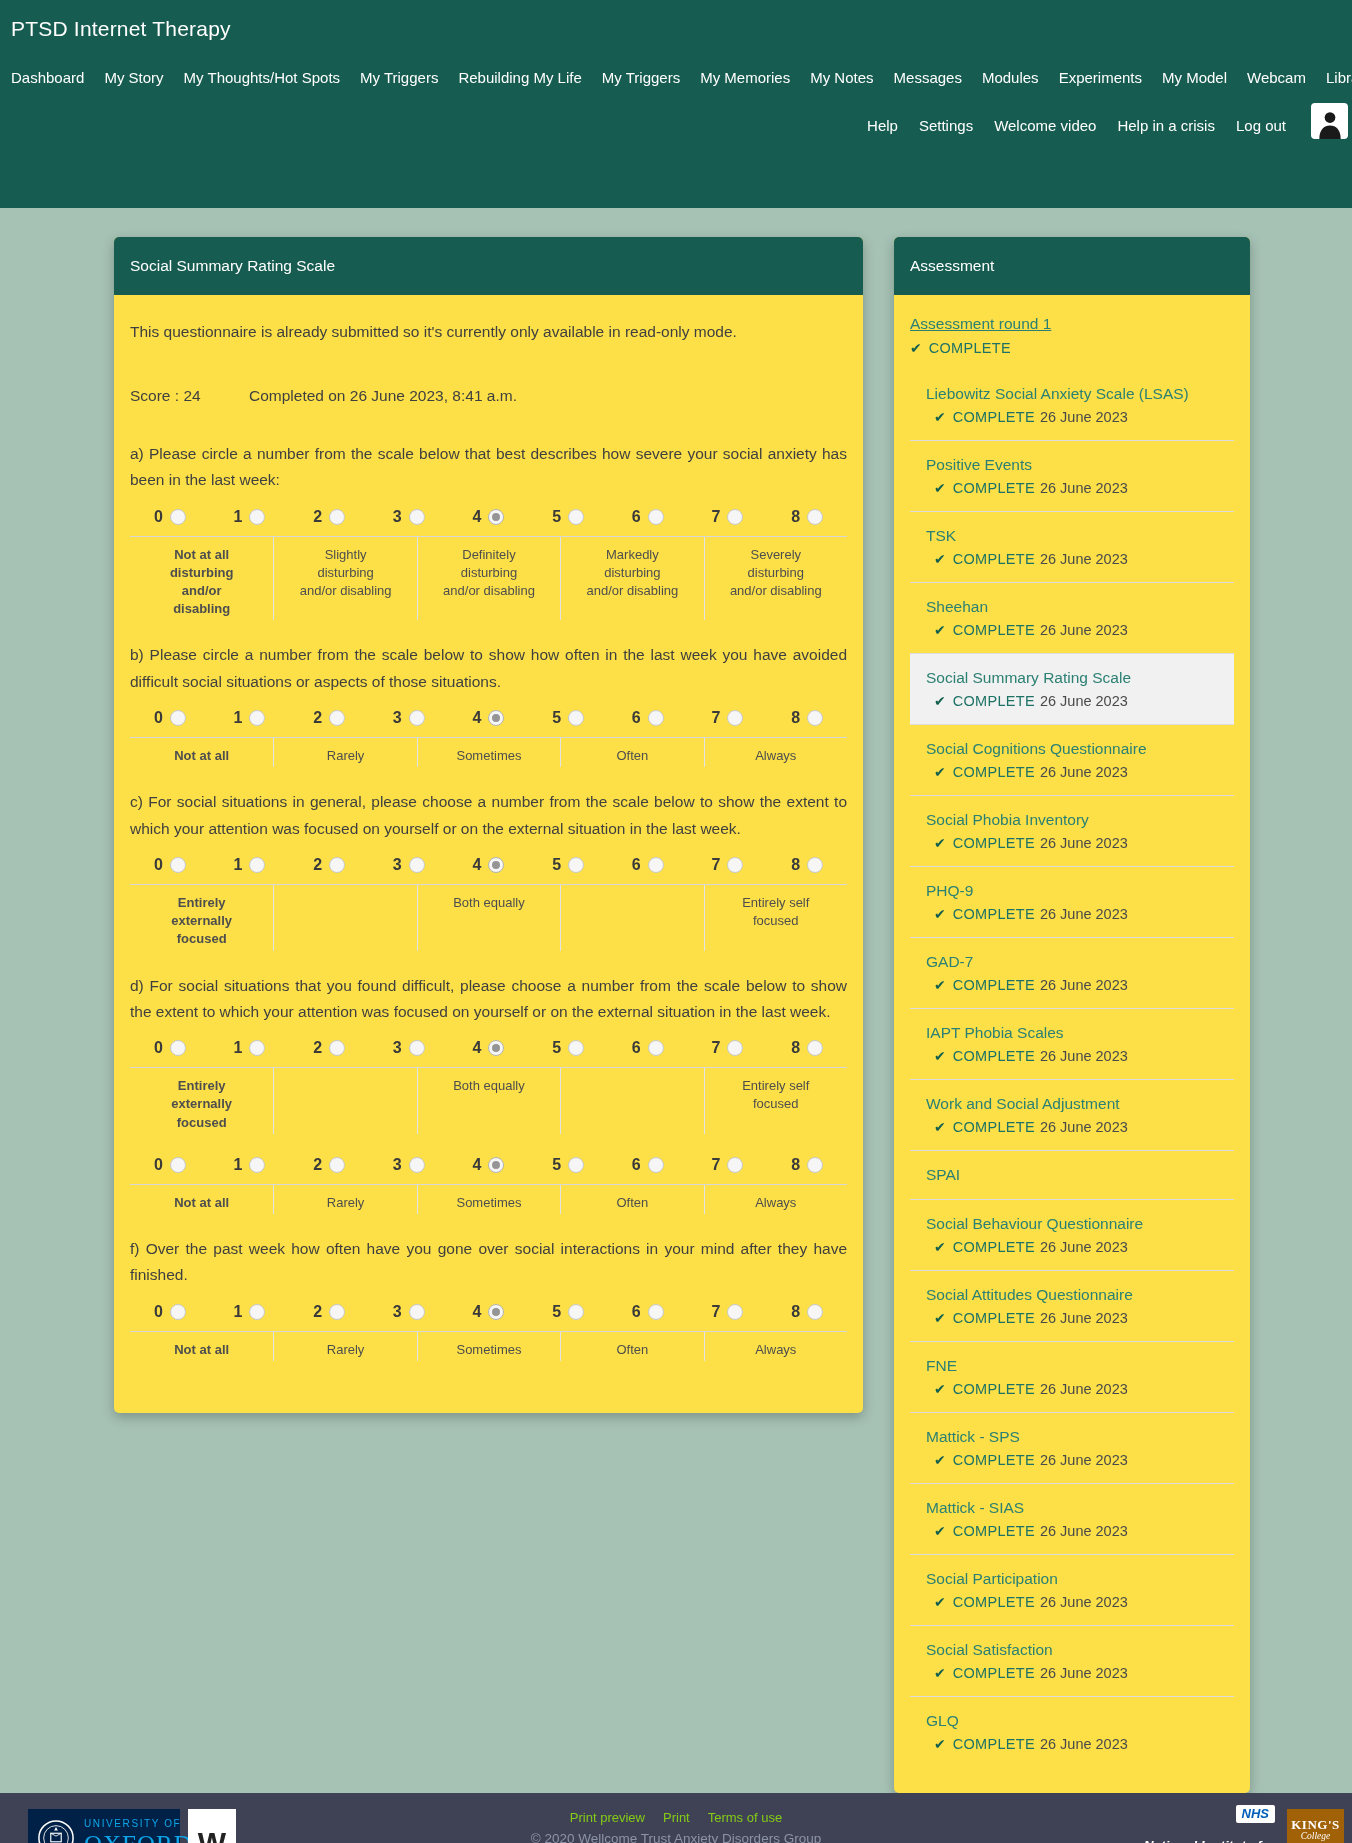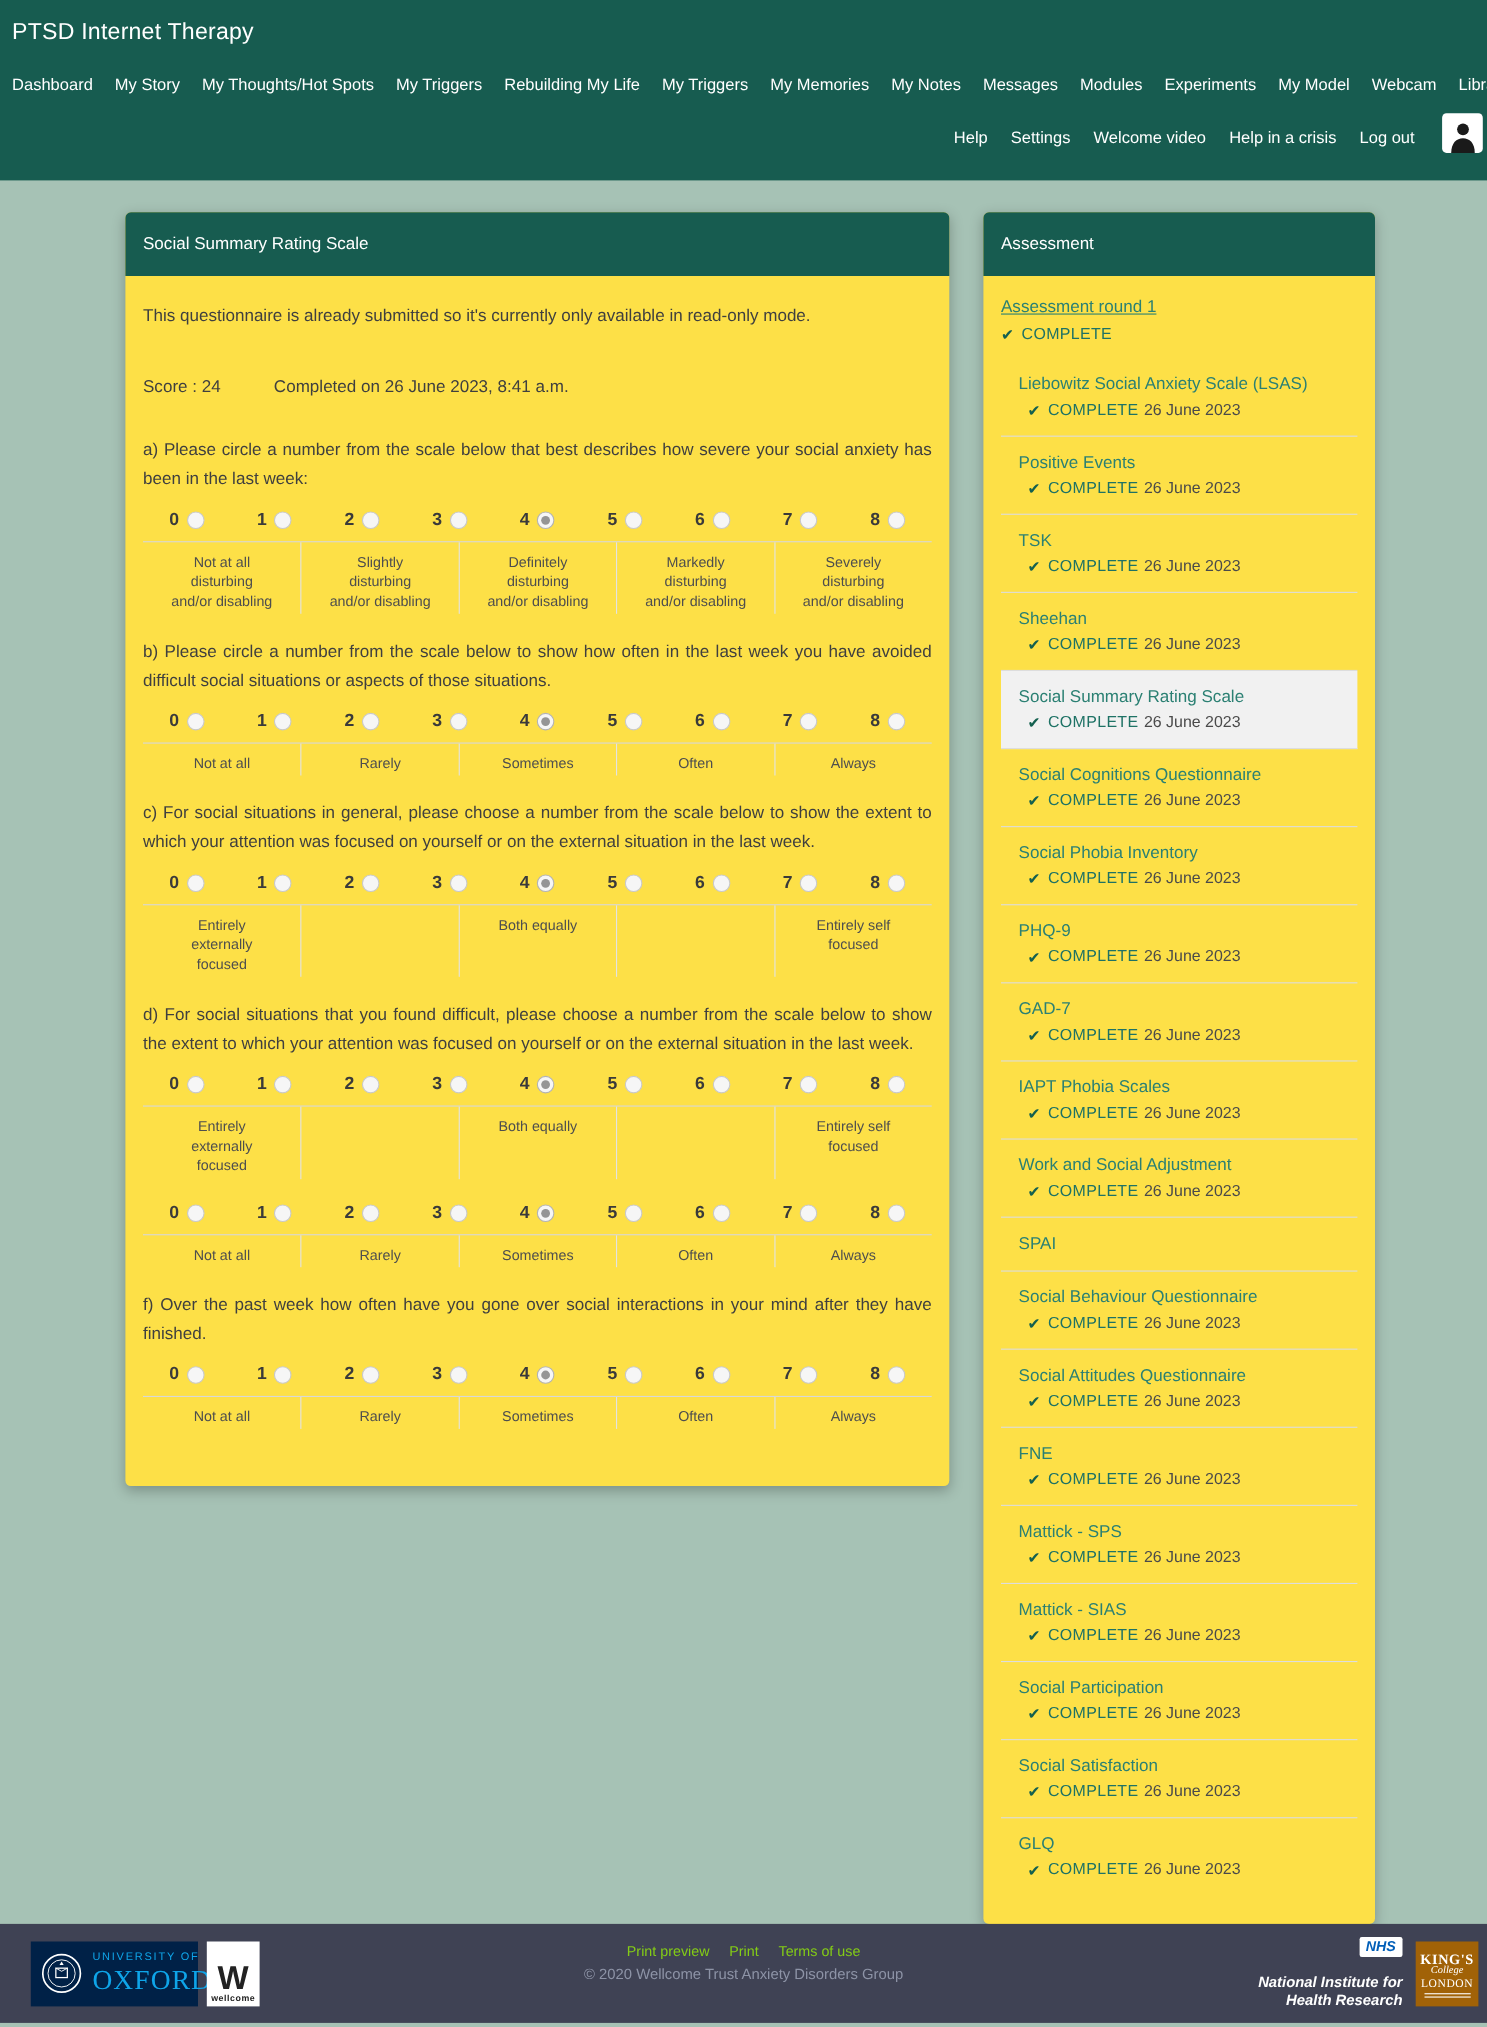--- a/index.html
+++ b/index.html
@@ -1,20 +1,20 @@
 <!DOCTYPE html>
 <html><head>
 <meta charset="utf-8">
 <style>
   * { box-sizing: border-box; }
   html, body { margin:0; padding:0; background:#A6C2B5; }
   body { width:1352px; min-height:1843px; margin:0 auto; font-family:"Liberation Sans", sans-serif; position:relative; }
 
   
-  .site-header { background:#175C50; height:164px; position:relative; padding:0; }
+  .site-header { background:#175C50; height:208px; position:relative; padding:0; }
   .brand { color:#fff; font-size:21px; padding:17px 0 0 11px; letter-spacing:.2px; }
   .nav-primary { display:flex; gap:20px; padding:28px 0 0 11px; flex-wrap:nowrap; }
   .nav-primary .nav-link, .nav-secondary .nav-link { color:#fff; font-size:15px; cursor:pointer; white-space:nowrap; }
   .nav-secondary { display:flex; gap:21px; justify-content:flex-end; padding:31px 66px 0 0; }
   .avatar-box { position:absolute; right:4px; top:103px; width:37px; height:36px; background:#fff; border-radius:4px; overflow:hidden; display:flex; align-items:flex-end; justify-content:center; cursor:pointer; }
 
   
   .main { display:flex; align-items:flex-start; gap:31px; padding:29px 0 0 114px; }
   .card { background:#fde047; border-radius:5px; box-shadow:0 4px 12px rgba(0,0,0,.25); }
   .card-head { background:#175C50; color:#fff; font-size:15.5px; padding:20px 16px; border-radius:5px 5px 0 0; }
@@ -28,21 +28,21 @@
   .q-block { margin-bottom:22px; }
   .q-text { font-size:15.5px; color:#3f3f3f; line-height:1.7; text-align:justify; margin:0 0 6px; }
   .scale-points { display:grid; grid-template-columns:repeat(9,1fr); align-items:center; margin:14px 0 10px; }
   .point { display:flex; align-items:center; justify-content:center; }
   .point .num { font-weight:bold; font-size:16px; color:#3a3a3a; margin-right:7px; }
   .radio { width:16px; height:16px; border-radius:50%; border:1px solid #c9c9c9; background:#f6f6f6; display:inline-block; position:relative; }
   .radio.checked { border-color:#b3b3b3; }
   .radio.checked::after { content:''; position:absolute; left:3px; top:3px; right:3px; bottom:3px; border-radius:50%; background:#959595; }
   .scale-labels { display:grid; grid-template-columns:repeat(5,1fr); border-top:1px solid #d8d8d8; }
   .scale-labels .cell { border-left:1px solid #e3e3e3; padding:9px 4px 2px; }
-  .scale-labels .cell:first-child { border-left:none; }
+  .scale-labels .cell:first-child { border-left:none;font-weight:bold; }
   .cell-inner { max-width:92px; margin:0 auto; text-align:center; font-size:13px; color:#4e4e4e; line-height:1.4; }
 
   
   .sb-card { width:356px; }
   .sb-body { padding:20px 16px 26px; }
   .round-link { color:#2B8073; font-size:15.5px; text-decoration:underline; cursor:pointer; display:inline-block; }
   .status-line { display:flex; align-items:center; font-size:14.5px; margin-top:7px; }
   .check { color:#14604F; font-size:14px; margin-right:7px; }
   .status-word { color:#1E7265; letter-spacing:.3px; }
   .status-date { color:#4a4a4a; margin-left:5px; }

